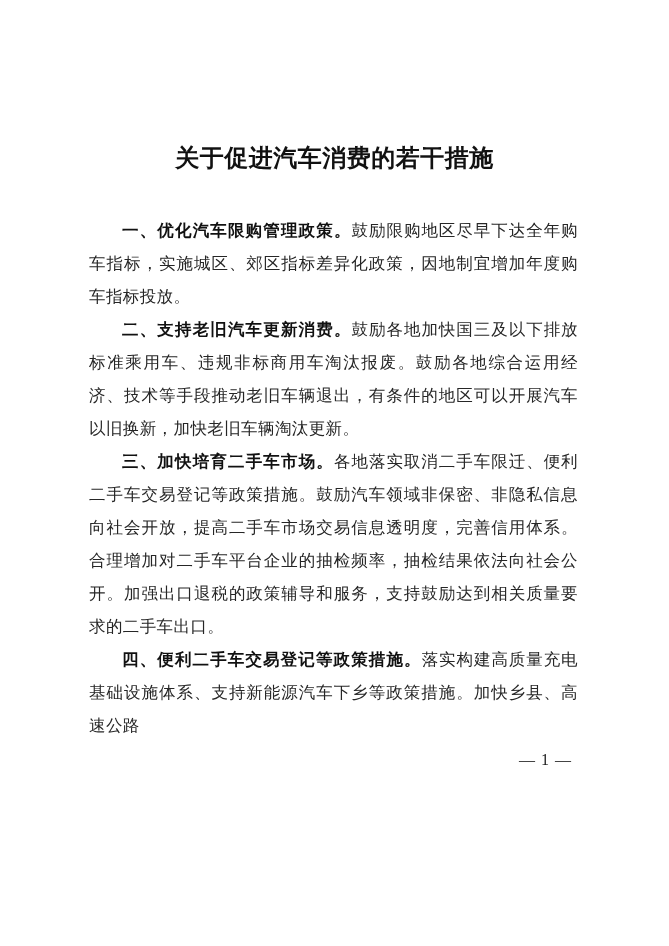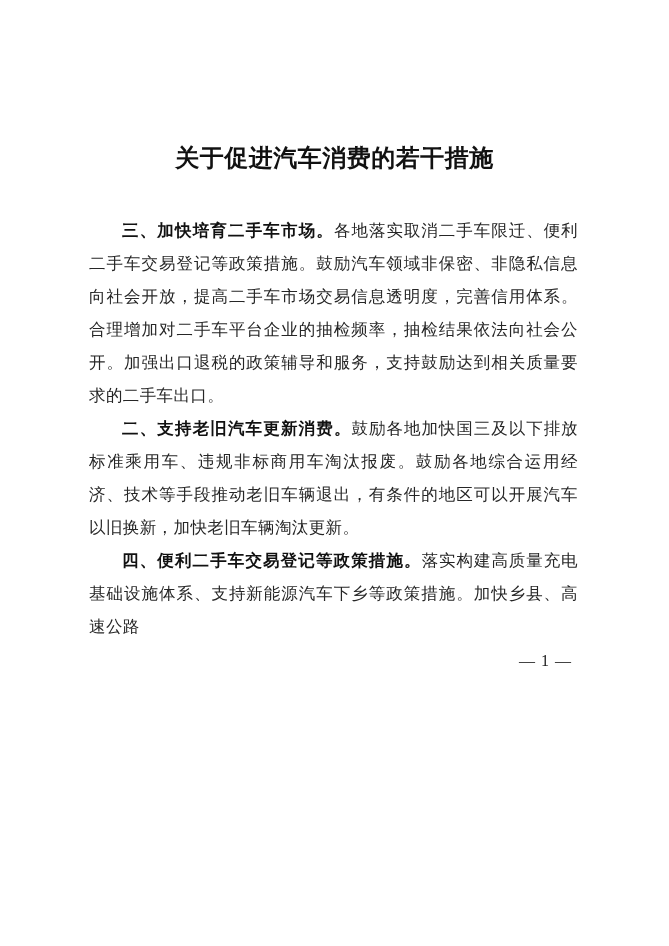--- a/index.html
+++ b/index.html
@@ -61,24 +61,25 @@
 </head>
 <body>
 
 <div class="page">
 
   <h1 class="doc-title">关于促进汽车消费的若干措施</h1>
 
   <div class="doc-body">
 
 
+    <p><span class="sec-heading">一、优化汽车限购管理政策。</span><span>鼓励限购地区尽早下达全年购车指标，实施城区、郊区指标差异化政策，因地制宜增加年度购车指标投放。</span></p>
+
+    <p><span class="sec-heading">二、支持老旧汽车更新消费。</span><span>鼓励各地加快国三及以下排放标准乘用车、违规非标商用车淘汰报废。鼓励各地综合运用经济、技术等手段推动老旧车辆退出，有条件的地区可以开展汽车以旧换新，加快老旧车辆淘汰更新。</span></p>
 
     <p><span class="sec-heading">三、加快培育二手车市场。</span><span>各地落实取消二手车限迁、便利二手车交易登记等政策措施。鼓励汽车领域非保密、非隐私信息向社会开放，提高二手车市场交易信息透明度，完善信用体系。合理增加对二手车平台企业的抽检频率，抽检结果依法向社会公开。加强出口退税的政策辅导和服务，支持鼓励达到相关质量要求的二手车出口。</span></p>
-
-    <p><span class="sec-heading">二、支持老旧汽车更新消费。</span><span>鼓励各地加快国三及以下排放标准乘用车、违规非标商用车淘汰报废。鼓励各地综合运用经济、技术等手段推动老旧车辆退出，有条件的地区可以开展汽车以旧换新，加快老旧车辆淘汰更新。</span></p>
 
     <p><span class="sec-heading">四、便利二手车交易登记等政策措施。</span><span>落实构建高质量充电基础设施体系、支持新能源汽车下乡等政策措施。加快乡县、高速公路</span></p>
 
   </div>
 
   <div class="page-footer">— 1 —</div>
 
 </div>
 
 </body></html>

